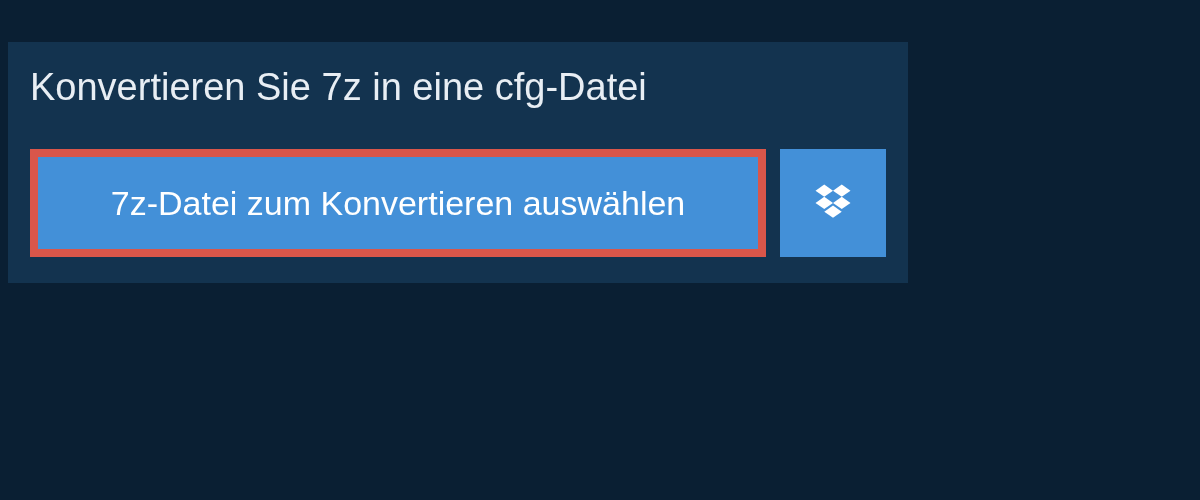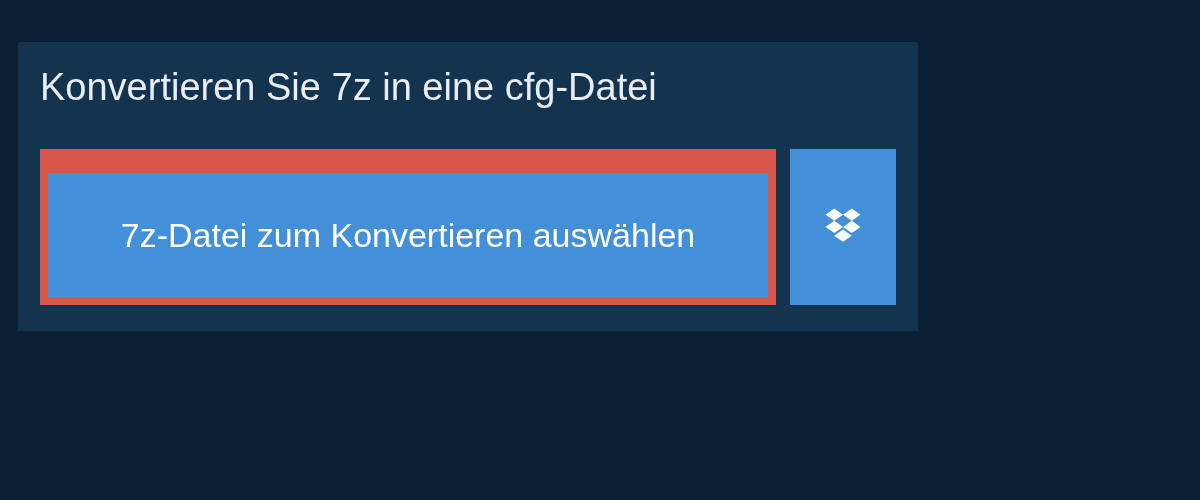--- a/index.html
+++ b/index.html
@@ -9,21 +9,21 @@
     }
     body {
       width: 1200px;
       height: 500px;
       background: #0a1f33;
       font-family: -apple-system, BlinkMacSystemFont, 'Segoe UI', Arial, sans-serif;
       overflow: hidden;
     }
     .panel {
       position: absolute;
-      left: 18px;
+      left: 8px;
       top: 42px;
       width: 900px;
       background: #13334f;
     }
     .title-bar {
       background: #13334f;
       padding: 24px 32px 20px 22px;
       display: inline-block;
     }
     .title-text {
@@ -47,22 +47,21 @@
       color: #ffffff;
       font-size: 34px;
       font-weight: 400;
       padding: 28px 42px;
       border: none;
       cursor: pointer;
       display: flex;
       align-items: center;
       justify-content: center;
       width: 720px;
-      height: 124px;
-      margin-top: 16px;
+      height: 92px;
     }
     .dropbox-button {
       background: #4390d8;
       border: none;
       cursor: pointer;
       display: flex;
       align-items: center;
       justify-content: center;
       width: 116px;
     }

